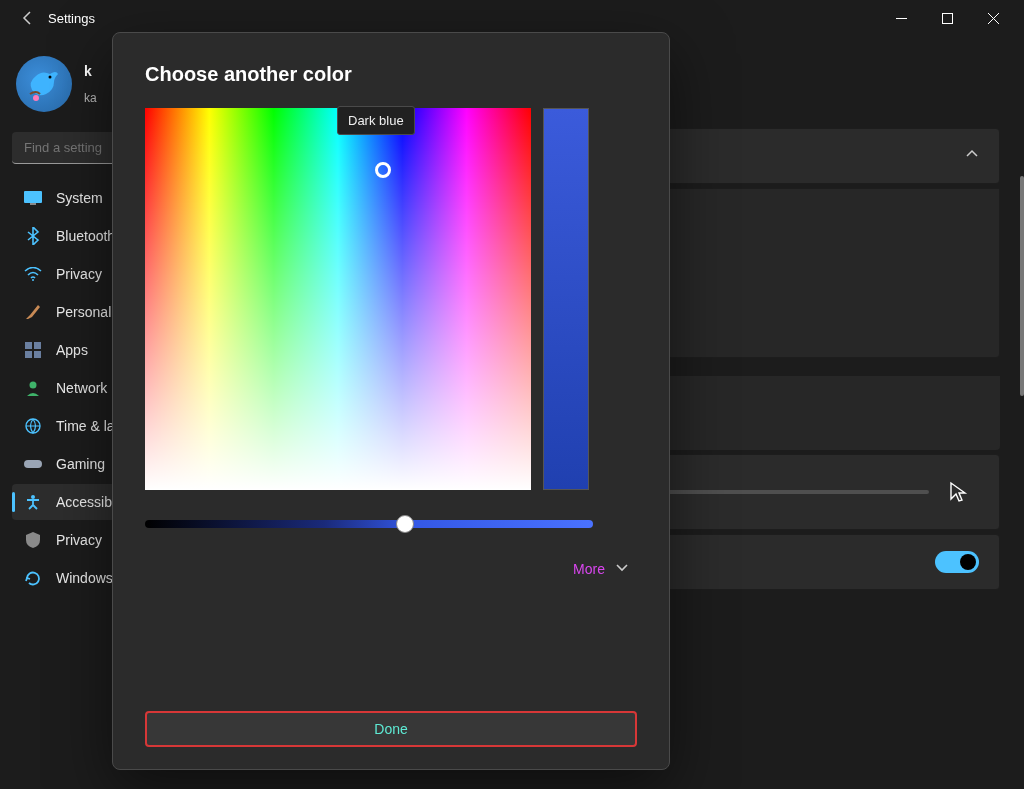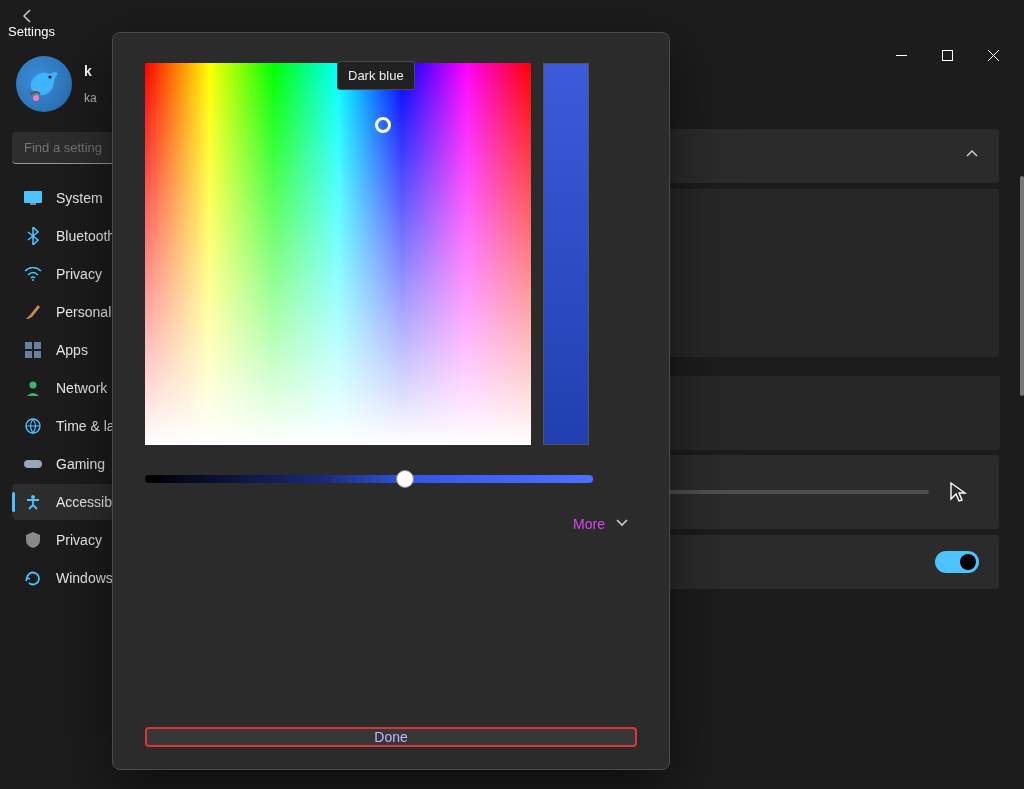--- a/index.html
+++ b/index.html
@@ -1,19 +1,19 @@
 <!DOCTYPE html>
 <html><head>
 <meta charset="utf-8">
 <style>
   * { box-sizing: border-box; margin: 0; padding: 0; font-family: "Segoe UI", -apple-system, sans-serif; }
   body { width: 1024px; height: 789px; background: #1c1c1c; color: #fff; overflow: hidden; position: relative; }
   
   
-  .titlebar { height: 36px; display: flex; padding: 8px 8px; flex-direction: column; }
+  .titlebar { height: 36px; display: flex; align-items: center; padding: 8px 8px; }
   .back { width: 40px; display:flex; justify-content:center; align-items:center; color:#ccc; }
   .app-title { font-size: 13px; color: #fff; margin-left: 0; }
   .win-controls { margin-left: auto; display:flex; }
   .win-btn { width: 46px; height: 32px; display:flex; align-items:center; justify-content:center; color:#fff; }
   
   
   .content { display:flex; height: calc(100% - 36px); }
   .sidebar { width: 300px; padding: 12px 12px 12px 12px; }
   .profile { display:flex; align-items:center; gap:12px; padding: 8px 4px 20px 4px; }
   .avatar { width: 56px; height: 56px; border-radius: 50%; background: radial-gradient(circle at 40% 40%, #3b8dd9, #2768a7); display:flex; align-items:center; justify-content:center; overflow:hidden; }
@@ -58,21 +58,21 @@
       linear-gradient(to right, #ff0000,#ffff00,#00ff00,#00ffff,#0000ff,#ff00ff,#ff0000);
   }
   .sv-plane::after { content:""; position:absolute; inset:0; }
   .sv-cursor { position:absolute; left:238px; top:62px; width:16px; height:16px; border:3px solid #fff; border-radius:50%; transform:translate(-50%,-50%); }
   .tooltip { position:absolute; left:192px; top:-2px; background:#212121; border:1px solid #4a4a4a; border-radius:3px; padding:6px 10px; font-size:13px; color:#eee; }
   .value-bar { width:46px; height:382px; background:linear-gradient(to bottom,#3b5bdb,#2040b0); border:1px solid #555; }
   .hue-slider { margin-top:30px; width:448px; height:8px; border-radius:4px; background:linear-gradient(to right,#000,#1a2a7a 40%, #3458e6 60%, #4a72ff); position:relative; }
   .hue-thumb { position:absolute; left:58%; top:50%; width:18px; height:18px; border-radius:50%; background:#fff; border:1px solid #888; transform:translate(-50%,-50%); }
   .more-row { margin-top:32px; display:flex; justify-content:flex-end; align-items:center; gap:10px; color:#d946ef; font-size:14px; padding-right:8px; }
   .dialog-buttons { margin-top:auto; display:flex; gap:10px; }
-  .dlg-btn { flex:1; height:20px; background:#333; border:1px solid #3e3e3e; border-radius:4px; color:#c4b5fd; font-size:14px; display:flex; align-items:center; justify-content:center; }
+  .dlg-btn { flex:1; height:36px; background:#333; border:1px solid #3e3e3e; border-radius:4px; color:#5eead4; font-size:14px; display:flex; align-items:center; justify-content:center; }
   .dlg-btn.primary { background:#373737; border:2px solid #d73737; }
 </style>
 </head>
 <body>
 
 <div class="titlebar">
   <div class="back">
     <svg width="16" height="16" viewBox="0 0 16 16">
         <path d="M10 2 L4 8 L10 14" stroke="#ccc" stroke-width="1.5" fill="none"></path>
       </svg>
@@ -258,20 +258,21 @@
           </svg></span>
       <span>Touch indicator</span>
       <div class="toggle"></div>
     </div>
 
     <div class="scrollbar"></div>
   </div>
 </div>
 
 <div class="dialog">
+  <div class="dialog-title">Choose another color</div>
   <div class="picker-row">
     <div class="sv-plane">
       <div class="tooltip">Dark blue</div>
       <div class="sv-cursor"></div>
     </div>
     <div class="value-bar"></div>
   </div>
   <div class="hue-slider">
     <div class="hue-thumb"></div>
   </div>

